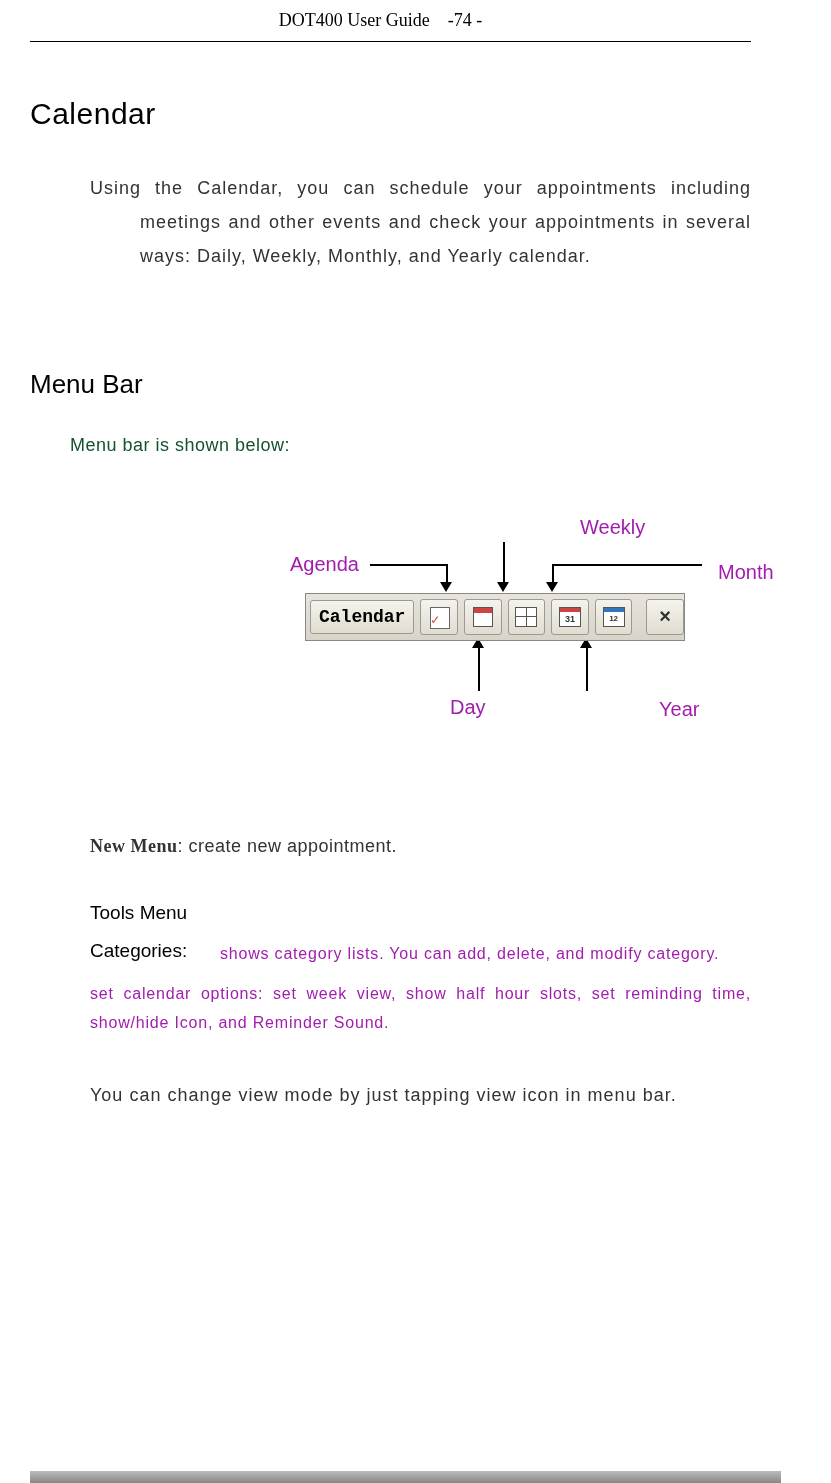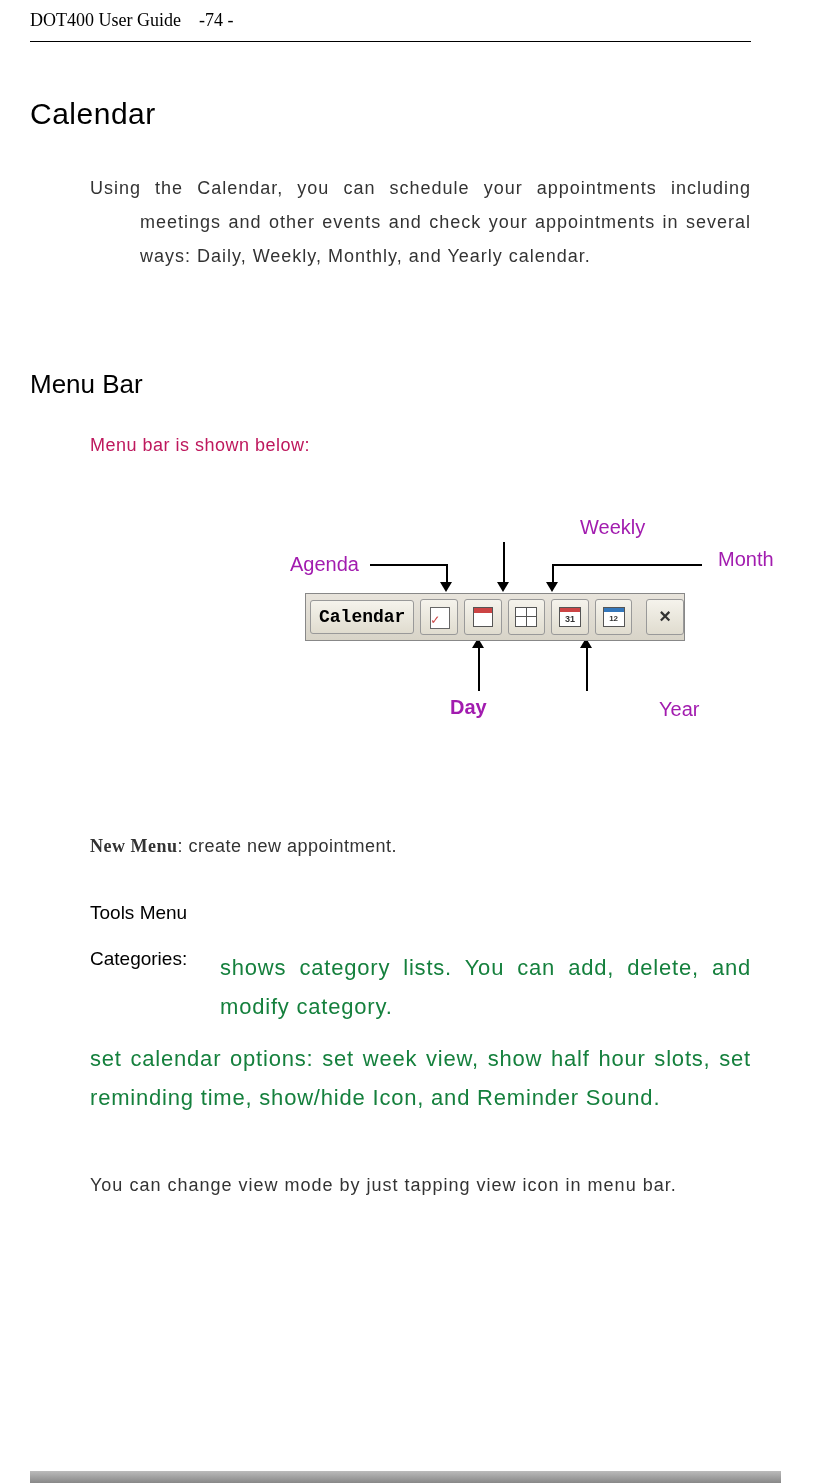--- a/index.html
+++ b/index.html
@@ -9,21 +9,21 @@
     }
     body {
       font-family: Arial, Helvetica, sans-serif;
       background: #fff;
       width: 831px;
       height: 1483px;
       position: relative;
       padding: 0 30px;
     }
     .header {
-      text-align: left;
+      text-align: center;
       padding: 10px 70px 10px 0;
       font-family: "Times New Roman", serif;
       font-size: 18px;
     }
     .hr-top {
       border: none;
       border-top: 1px solid #000;
       margin: 0 50px 0 0;
     }
     h1.calendar-title {
@@ -45,39 +45,39 @@
       text-indent: -50px;
       margin-left: 100px;
     }
     h2.section-title {
       font-size: 26px;
       font-weight: normal;
       margin-top: 95px;
       margin-bottom: 35px;
     }
     .menu-intro {
-      margin-left: 60px;
-      font-size: 18px;
-      color: #be185d;
+      margin-left: 40px;
+      font-size: 18px;
+      color: #14532d;
       letter-spacing: 0.5px;
     }
     .diagram-container {
       position: relative;
       margin: 50px 0 100px 0;
       height: 230px;
     }
     .label {
       position: absolute;
       font-size: 20px;
       color: #a21caf;
     }
     .label-agenda { left: 260px; top: 47px; }
     .label-weekly { left: 550px; top: 10px; }
-    .label-month { left: 688px; top: 42px; }
-    .label-day { left: 420px; top: 190px; font-weight: bold; }
+    .label-month { left: 688px; top: 55px; }
+    .label-day { left: 420px; top: 190px; }
     .label-year { left: 629px; top: 192px; }
     .menu-bar-box {
       position: absolute;
       left: 275px;
       top: 87px;
       width: 380px;
       height: 48px;
       display: flex;
       align-items: center;
       background: linear-gradient(#e8e4dc, #d8d4c8);
@@ -219,50 +219,50 @@
       letter-spacing: 0.5px;
     }
     .new-menu-line .bold {
       font-family: "Times New Roman", serif;
       font-weight: bold;
     }
     .tools-menu-heading {
       margin-left: 60px;
       font-size: 19px;
       font-weight: normal;
-      margin-bottom: 24px;
+      margin-bottom: 16px;
     }
     .def-row {
       display: flex;
       margin-left: 60px;
       margin-right: 50px;
       margin-bottom: 12px;
     }
     .def-term {
       flex: 0 0 130px;
       font-size: 19px;
     }
     .def-desc {
       flex: 1;
-      font-size: 22px;
-      color: #15803d;
+      font-size: 16px;
+      color: #a21caf;
       text-align: justify;
       line-height: 1.8;
       letter-spacing: 0.8px;
     }
     .closing-para {
       margin-left: 110px;
       margin-right: 50px;
       font-size: 18px;
       color: #333;
       text-align: justify;
       line-height: 1.9;
       letter-spacing: 1px;
       text-indent: -50px;
-      margin-top: 50px;
+      margin-top: 40px;
     }
     .footer-bar {
       position: absolute;
       bottom: 0;
       left: 30px;
       right: 50px;
       height: 12px;
       background: linear-gradient(#bbb, #888);
     }
   </style>

